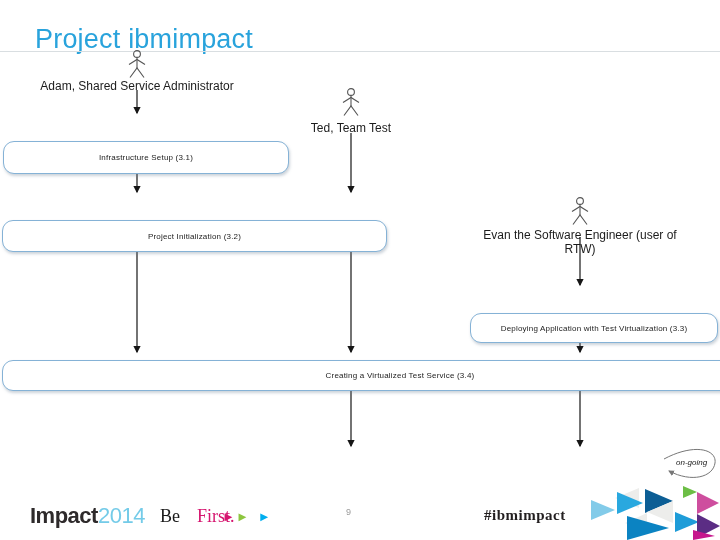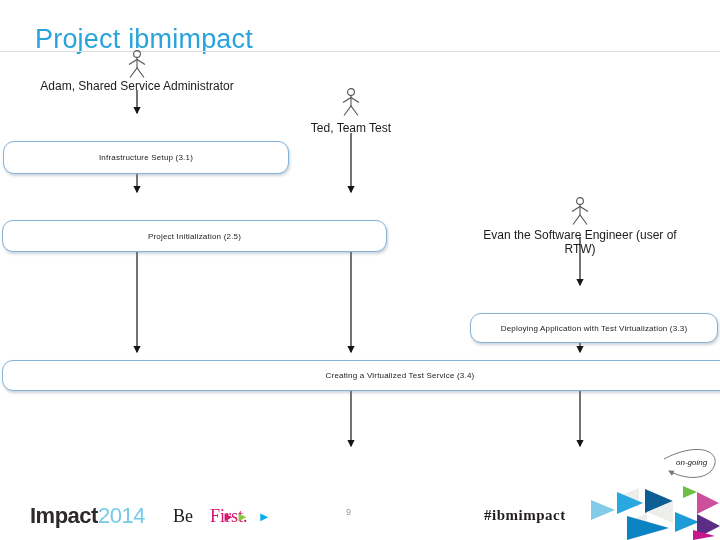--- a/index.html
+++ b/index.html
@@ -12,21 +12,21 @@
       box-shadow:1px 2px 3px rgba(110,130,150,.35);display:flex;align-items:center;justify-content:center;
       font-size:8px;color:#1c1c1c;letter-spacing:.2px;margin-top:24px;}
   .actor-label{position:absolute;font-size:12px;color:#1c1c1c;text-align:center;width:220px;font-weight:normal;}
   .actor-figure{position:absolute;}
   .loop-label{position:absolute;font-size:8px;color:#222;}
   .page-number{position:absolute;left:346px;top:507px;font-size:9px;color:#9a9a9a;}
   .impact-logo{position:absolute;left:30px;top:503px;font-size:22px;letter-spacing:-0.5px;text-align:center;}
   .impact-word{font-weight:bold;color:#2E2A2B;}
   .impact-year{color:#74CBE8;}
   .befirst{position:absolute;left:160px;top:506px;font-family:"Liberation Serif",serif;font-size:18px;}
-  .be-word{color:#1a1a1a;margin-left:13px;}
+  .be-word{color:#1a1a1a;}
   .first-word{color:#D6156F;margin-left:17px;}
   .bf-arrows{position:absolute;left:222px;top:509px;font-size:13px;letter-spacing:1px;}
   .hashtag{position:absolute;left:484px;top:507px;font-family:"Liberation Serif",serif;
       font-weight:bold;font-size:15px;color:#231f20;letter-spacing:.5px;}
   .triangles{position:absolute;left:585px;top:486px;}
 </style>
 </head>
 <body>
 
 <div class="slide">
@@ -81,21 +81,21 @@
     <g stroke="#555" stroke-width="1.1" fill="none">
       <circle cx="11" cy="4" r="3.4"></circle>
       <line x1="11" y1="7.5" x2="11" y2="18"></line>
       <path d="M3,14.5 L11,9.5 L19,14.5"></path>
       <path d="M4,27.5 L11,18 L18,27.5"></path>
     </g>
   </svg>
   <div class="actor-label" style="left:470px;top:228px;">Evan the Software Engineer (user of RTW)</div>
 
   <div class="activity-box" style="left:3px;top:117px;width:284px;height:31px;">Infrastructure Setup (3.1)</div>
-  <div class="activity-box" style="left:2px;top:196px;width:383px;height:30px;">Project Initialization (2.5)</div>
+  <div class="activity-box" style="left:2px;top:196px;width:383px;height:30px;">Project Initialization (3.2)</div>
   <div class="activity-box" style="left:470px;top:289px;width:246px;height:28px;">Deploying Application with Test Virtualization (3.3)</div>
   <div class="activity-box" style="left:2px;top:336px;width:714px;height:29px;padding-left:40px;">Creating a Virtualized Test Service (3.4)</div>
 
   <div class="loop-label" style="left:676px;top:458px;font-style:italic;">on-going</div>
 
   <div class="impact-logo">
     <span class="impact-word">Impact</span><span class="impact-year">2014</span>
   </div>
 
   <div class="befirst">

